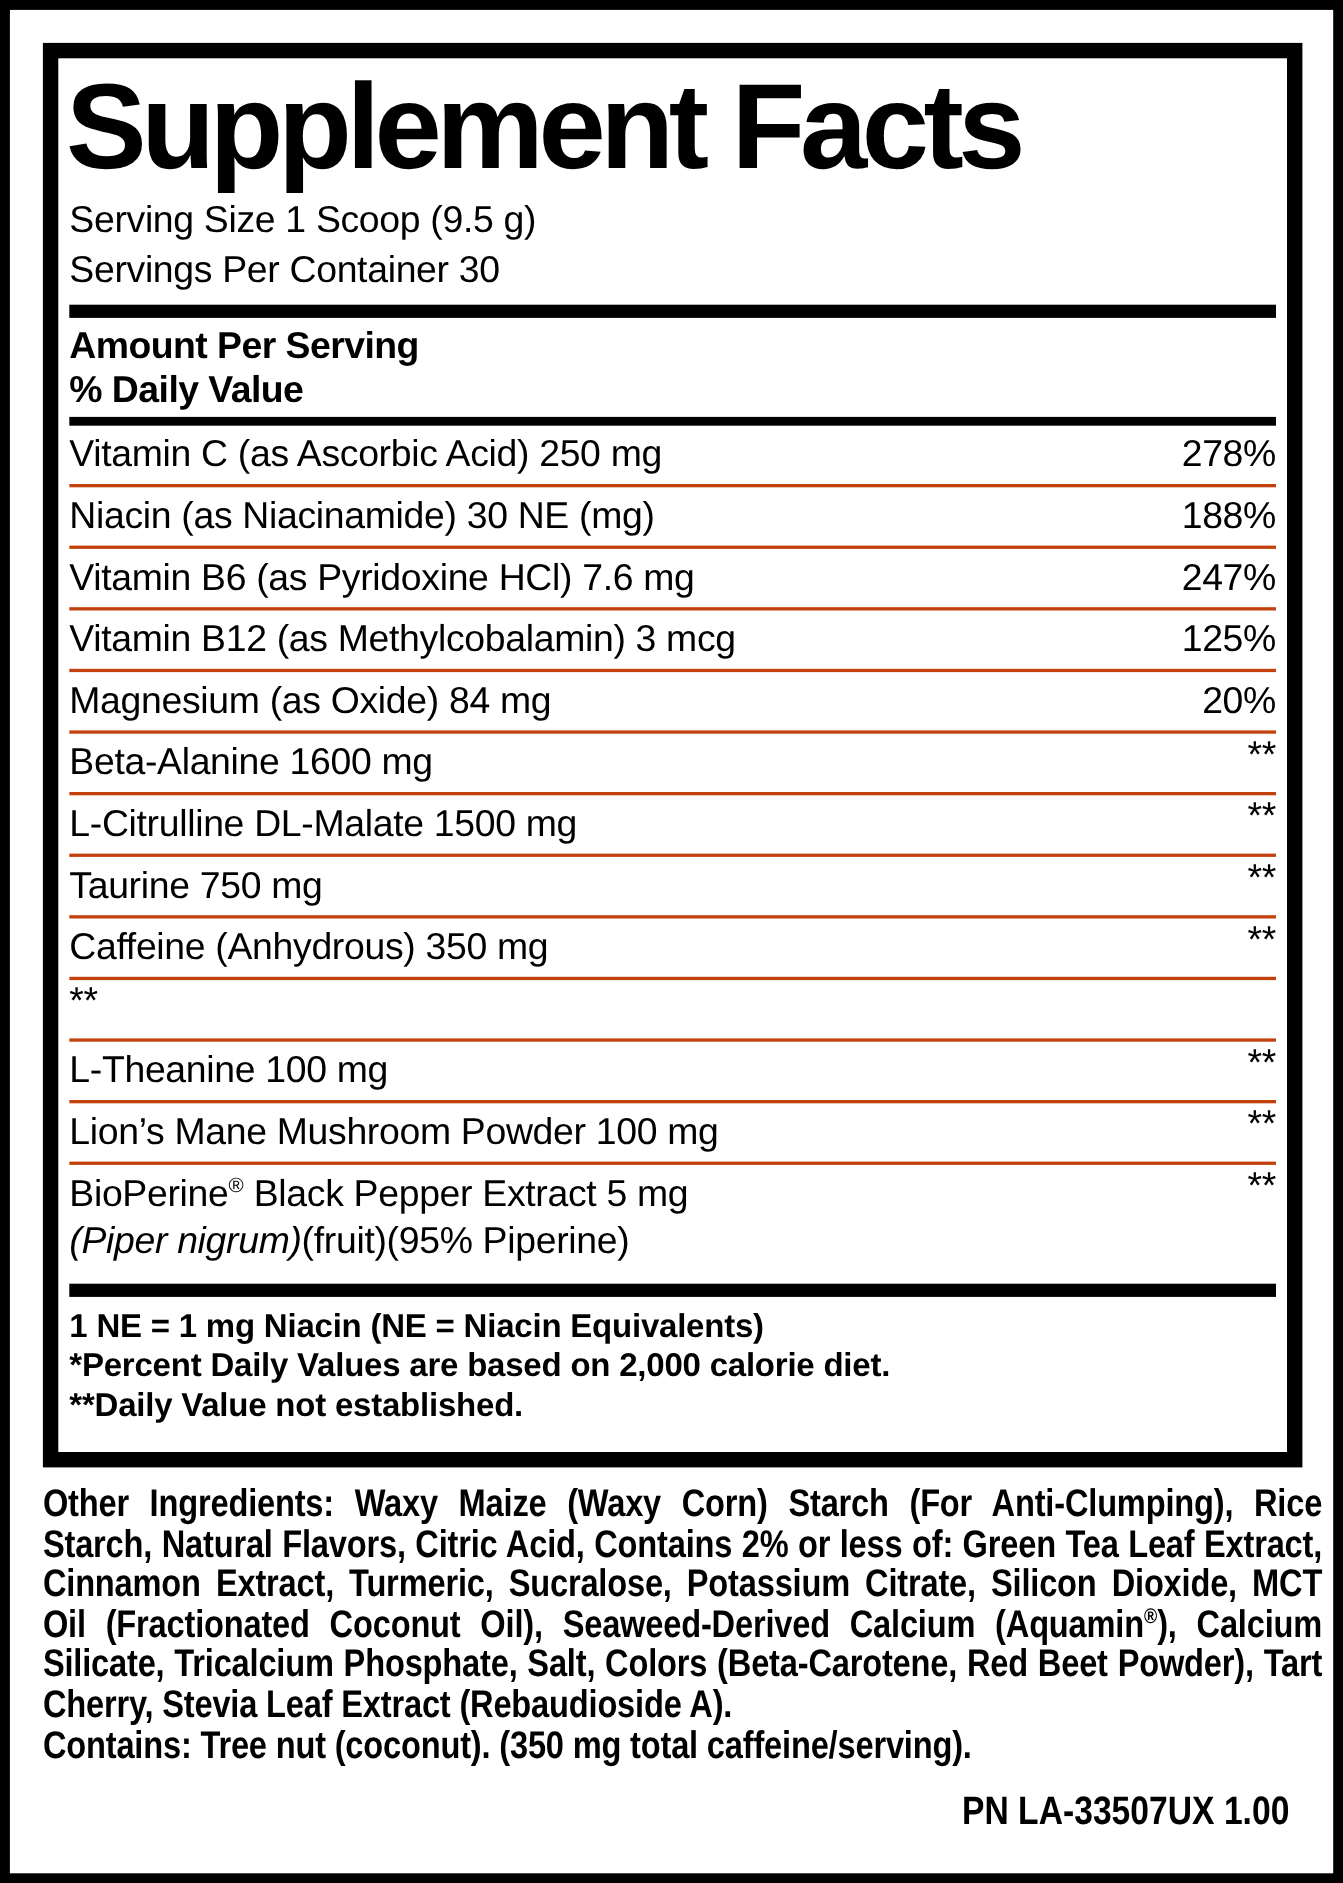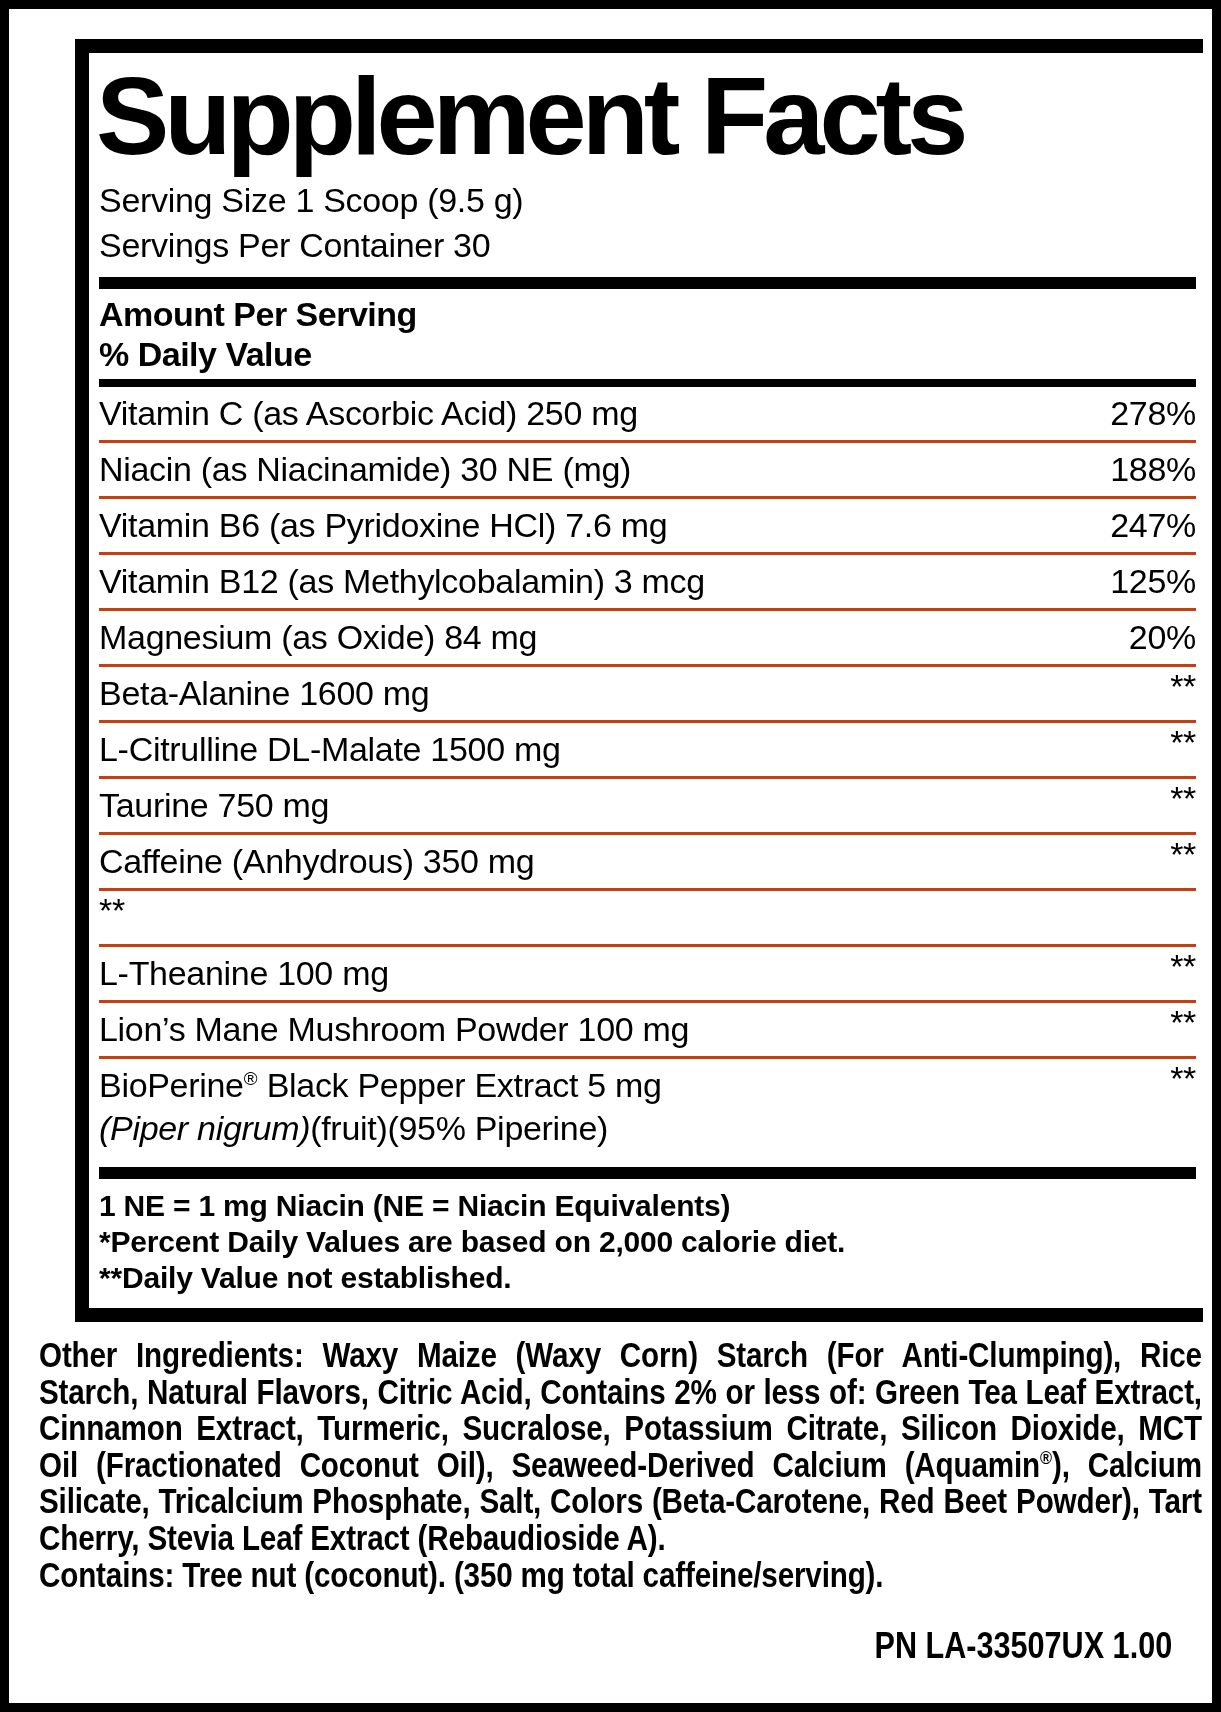--- a/index.html
+++ b/index.html
@@ -12,21 +12,21 @@
   .frame {
     position:absolute; inset:0; box-sizing:border-box;
     border:9px solid #000; overflow:hidden;
   }
   .inner {
     position:absolute; inset:9px; box-sizing:border-box;
     padding:21px 19px 0 21px; overflow:hidden;
   }
   .facts-box {
     box-sizing:border-box; width:100%;
-    border:14px solid #000; padding:0 10px 8px 10px; background:#fff;margin-left:36px;
+    border:14px solid #000; padding:0 10px 20px 10px; background:#fff;
   }
   .facts-title {
     font-weight:bold; font-size:110px; line-height:1.0;
     letter-spacing:-5px; margin:8px 0 7px -3px; white-space:nowrap;
   }
   .serv-line { font-size:34px; line-height:45px; letter-spacing:-0.3px; }
   .bar12 { height:12px; background:#000; margin-top:9px; }
   .bar8  { height:8px;  background:#000; }
   .hdr-row {
     display:flex; justify-content:space-between; align-items:baseline;

